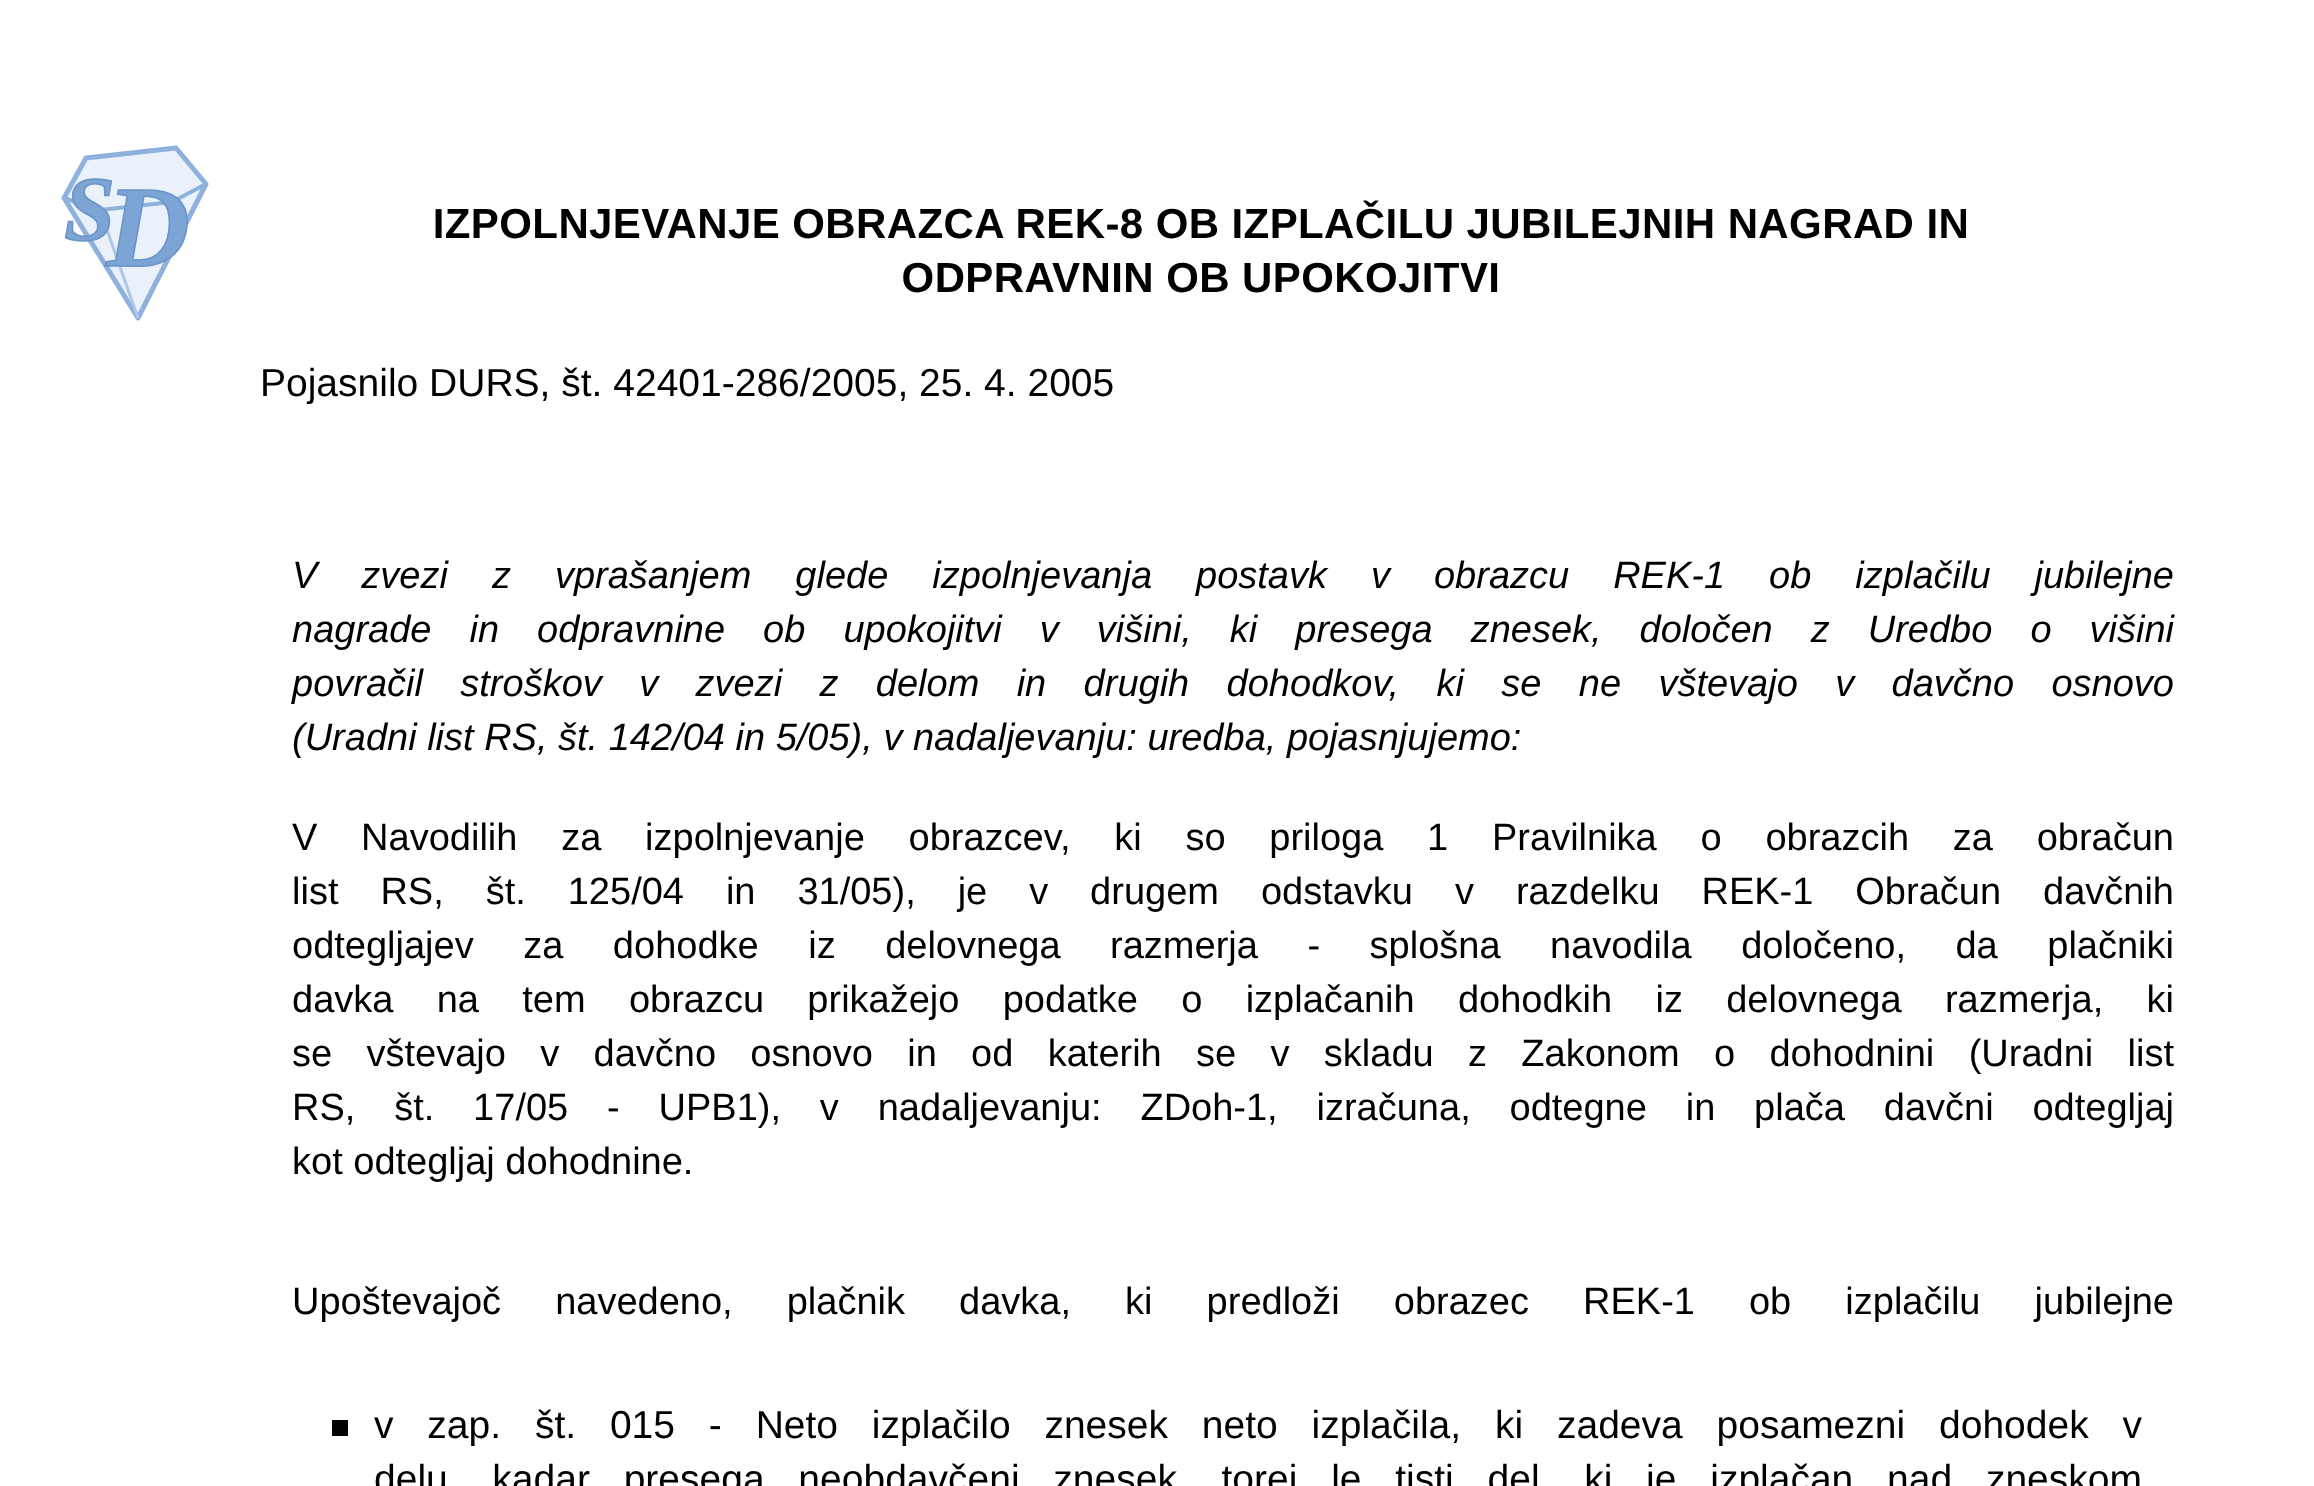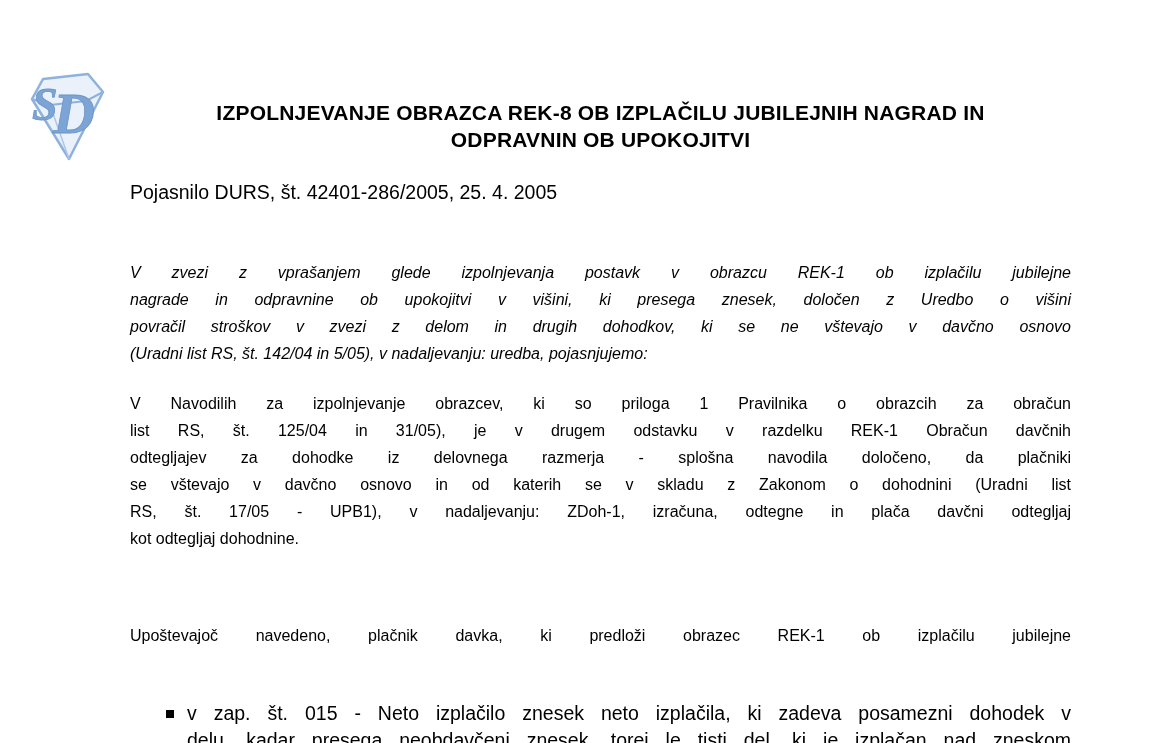--- a/index.html
+++ b/index.html
@@ -22,22 +22,22 @@
     font-size: 21px; line-height: 27px; font-weight: bold; text-align: center;
     letter-spacing: 0.2px;
   }
 
   .reference {
     position: absolute; top: 179px; left: 0; margin: 0;
     font-size: 19.5px; line-height: 27px; white-space: nowrap;
   }
 
   .para {
-    position: absolute; left: 0; width: 941px; margin: 0;
-    font-size: 16px; line-height: 27px;
+    position: absolute; left: 0; width: 941px; margin: 16px;
+    font-size: 19px; line-height: 27px;
   }
   .para.italic { font-style: italic; }
   #para-0 { top: 259px; }
   #para-1 { top: 390px; }
   #para-2 { top: 622px; }
 
   .jline { text-align: justify; text-align-last: justify; }
   .jline.lastline { text-align-last: left; }
 
   .bullets {
@@ -79,20 +79,21 @@
         <div class="jline">V zvezi z vprašanjem glede izpolnjevanja postavk v obrazcu REK-1 ob izplačilu jubilejne</div>
         <div class="jline">nagrade in odpravnine ob upokojitvi v višini, ki presega znesek, določen z Uredbo o višini</div>
         <div class="jline">povračil stroškov v zvezi z delom in drugih dohodkov, ki se ne vštevajo v davčno osnovo</div>
         <div class="jline lastline">(Uradni list RS, št. 142/04 in 5/05), v nadaljevanju: uredba, pojasnjujemo:</div>
       </div>
 
     <div class="para" id="para-1">
         <div class="jline">V Navodilih za izpolnjevanje obrazcev, ki so priloga 1 Pravilnika o obrazcih za obračun</div>
         <div class="jline">list RS, št. 125/04 in 31/05), je v drugem odstavku v razdelku REK-1 Obračun davčnih</div>
         <div class="jline">odtegljajev za dohodke iz delovnega razmerja - splošna navodila določeno, da plačniki</div>
+        <div class="jline">davka na tem obrazcu prikažejo podatke o izplačanih dohodkih iz delovnega razmerja, ki</div>
         <div class="jline">se vštevajo v davčno osnovo in od katerih se v skladu z Zakonom o dohodnini (Uradni list</div>
         <div class="jline">RS, št. 17/05 - UPB1), v nadaljevanju: ZDoh-1, izračuna, odtegne in plača davčni odtegljaj</div>
         <div class="jline lastline">kot odtegljaj dohodnine.</div>
       </div>
 
     <div class="para" id="para-2">
         <div class="jline">Upoštevajoč navedeno, plačnik davka, ki predloži obrazec REK-1 ob izplačilu jubilejne</div>
       </div>
 
     <ul class="bullets">

